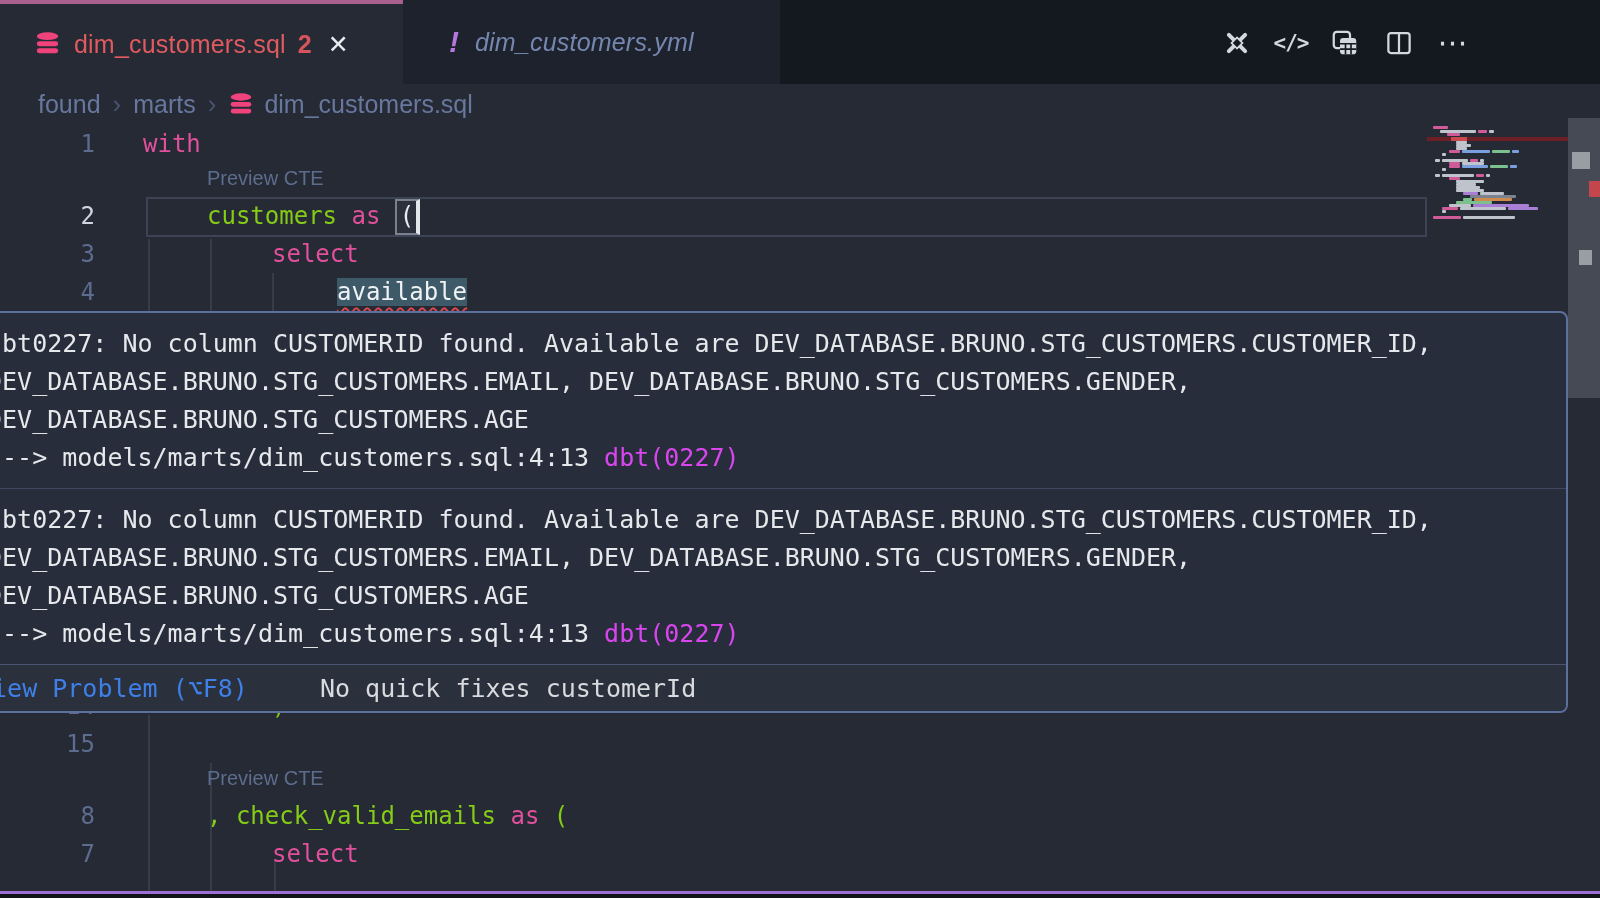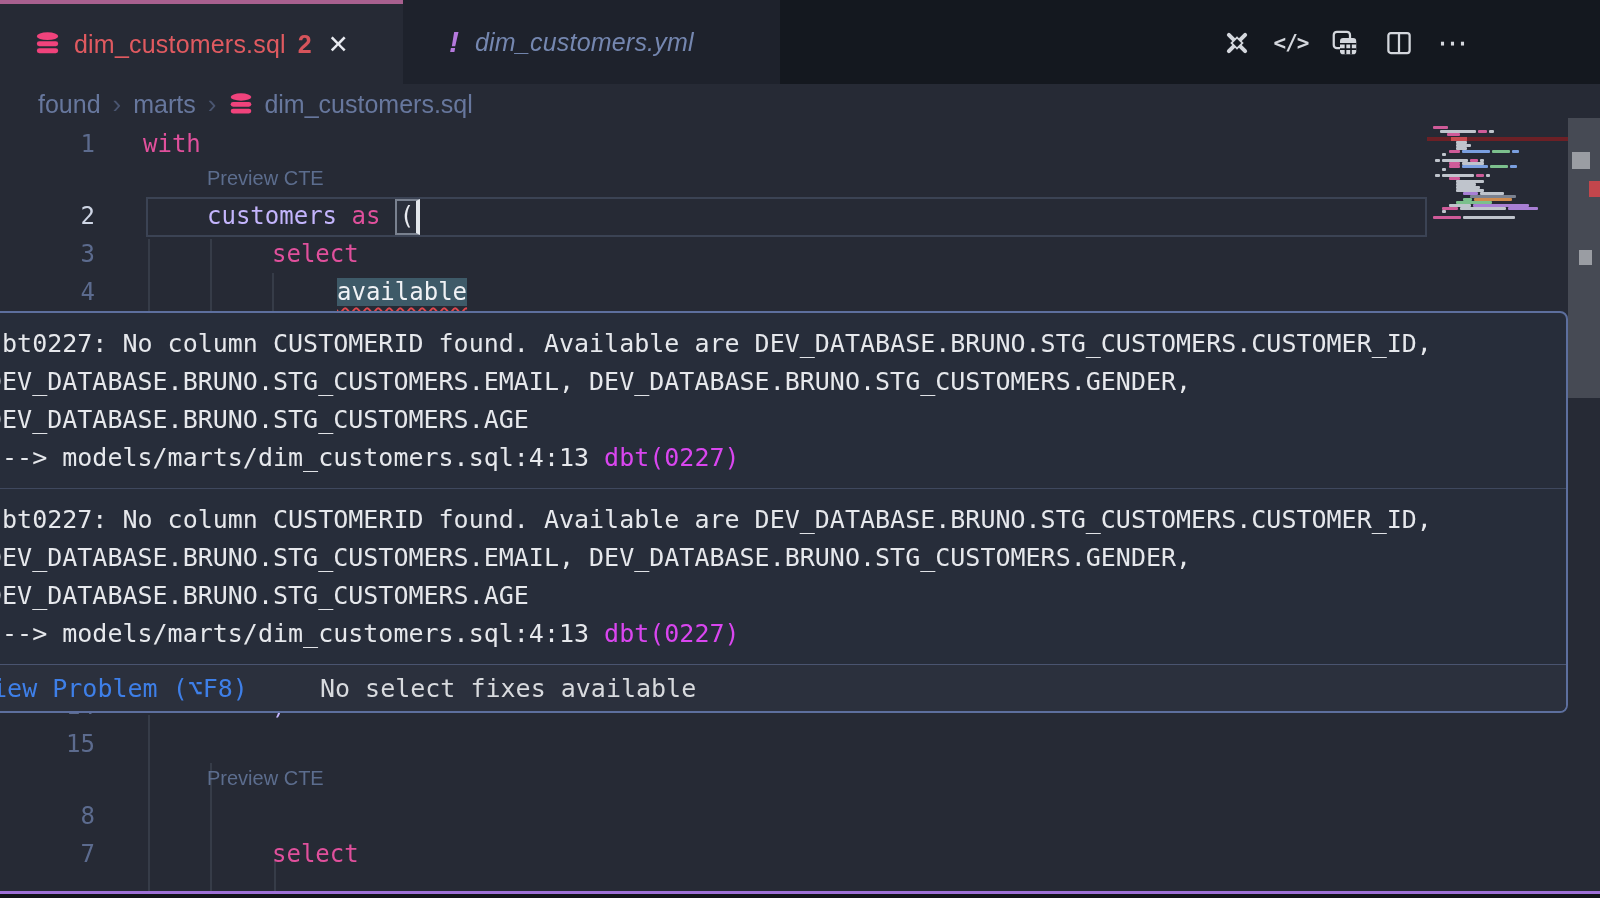--- a/index.html
+++ b/index.html
@@ -30,21 +30,21 @@
   .crumb { cursor:pointer; }
   .crumb-sep { color:#4a5570; margin:0 12px; font-size:26px; }
   .breadcrumb .db-icon { margin-right:10px; position:relative; top:1px; }
   
   .editor { position:absolute; inset:0; font-family:"DejaVu Sans Mono", monospace; font-size:24px; }
   .code-row { position:absolute; left:0; width:1427px; height:38px; line-height:38px; white-space:pre; }
   .gutter-num { position:absolute; left:0; top:0; width:95px; text-align:right; color:#5c6b8e; }
   .code-row.active .gutter-num { color:#ced5e4; }
   .code-text { position:absolute; top:0; color:#e9ebf0; }
   .tok-kw { color:#e0509c; }
-  .tok-id { color:#c4b5fd; }
+  .tok-id { color:#84cc16; }
   .tok-err { background:#3e5a68; color:#f0f2f5; text-decoration:underline wavy #e0474e 2px; text-underline-offset:7px; }
   .tok-bkt { background:#2b303c; border:2px solid #79818f; border-right:4px solid #e3e7ec; padding:1px 2px 3px 3px; }
   .lens { position:absolute; height:30px; line-height:30px; font-family:"Liberation Sans", sans-serif; font-size:20px; color:#5c6d8e; cursor:pointer; }
   .cur-line-box { position:absolute; left:146px; top:197px; width:1281px; height:40px; border:2px solid #3b4354; }
   .indent-guide { position:absolute; width:2px; background:#363c48; }
   
   .minimap { position:absolute; left:1427px; top:110px; width:141px; height:140px; cursor:pointer; }
   .mm-bar { position:absolute; height:3px; border-radius:1px; }
   .mm-redline { position:absolute; left:0; width:141px; height:4px; background:#6c2026; }
   .mm-redseg { position:absolute; height:4px; background:#c84a50; }
@@ -145,21 +145,21 @@
       </div>
     <div id="rows">
         <div class="code-row" style="top: 125px;"><span class="gutter-num">1</span><span class="code-text" style="left: 143px;"><span class="tok-kw">with</span></span></div>
         <div class="lens" style="top: 163px; left: 207px;">Preview CTE</div>
         <div class="code-row active" style="top: 197px;"><span class="gutter-num">2</span><span class="code-text" style="left: 207px;"><span class="tok-id">customers </span><span class="tok-kw">as</span><span class="tok-id"> </span><span class="tok-bkt">(</span></span></div>
         <div class="code-row" style="top: 235px;"><span class="gutter-num">3</span><span class="code-text" style="left: 272px;"><span class="tok-kw">select</span></span></div>
         <div class="code-row" style="top: 273px;"><span class="gutter-num">4</span><span class="code-text" style="left: 337px;"><span class="tok-err">available</span></span></div>
         <div class="code-row" style="top: 687px;"><span class="gutter-num">14</span><span class="code-text" style="left: 272px;"><span class="tok-id">)</span></span></div>
         <div class="code-row" style="top: 725px;"><span class="gutter-num">15</span><span class="code-text" style="left: 143px;"></span></div>
         <div class="lens" style="top: 763px; left: 207px;">Preview CTE</div>
-        <div class="code-row" style="top: 797px;"><span class="gutter-num">8</span></div>
+        <div class="code-row" style="top: 797px;"><span class="gutter-num">8</span><span class="code-text" style="left: 207px;"><span class="tok-id">, check_valid_emails </span><span class="tok-kw">as</span><span class="tok-id"> (</span></span></div>
         <div class="code-row" style="top: 835px;"><span class="gutter-num">7</span><span class="code-text" style="left: 272px;"><span class="tok-kw">select</span></span></div>
       </div>
 
     <div class="minimap" id="minimap">
         <div class="mm-redline" style="top: 27px;">
           <div class="mm-redseg" style="left: 24px; width: 16px;"></div>
         </div>
         <div class="mm-bar" style="top: 16px; left: 6px; width: 15px; background: rgb(207, 91, 153);"></div>
         <div class="mm-bar" style="top: 20px; left: 13px; width: 36px; background: rgb(191, 196, 204);"></div>
         <div class="mm-bar" style="top: 20px; left: 51px; width: 9px; background: rgb(207, 91, 153);"></div>
@@ -227,20 +227,20 @@
           <div class="hover-divider"></div>
           <div class="hover-block">
             <div class="msg-line">dbt0227: No column CUSTOMERID found. Available are DEV_DATABASE.BRUNO.STG_CUSTOMERS.CUSTOMER_ID,</div>
             <div class="msg-line">DEV_DATABASE.BRUNO.STG_CUSTOMERS.EMAIL, DEV_DATABASE.BRUNO.STG_CUSTOMERS.GENDER,</div>
             <div class="msg-line">DEV_DATABASE.BRUNO.STG_CUSTOMERS.AGE</div>
             <div class="msg-line"><span> --&gt; models/marts/dim_customers.sql:4:13 </span><span class="err-code">dbt(0227)</span></div>
           </div>
         </div>
       <div class="hover-footer">
         <span class="view-problem">View Problem (⌥F8)</span>
-        <span class="no-fixes">No select fixes available</span>
+        <span class="no-fixes">No quick fixes customerId</span>
       </div>
     </div>
   </div>
 
   <div class="bottom-line"></div>
   <div class="bottom-strip"></div>
 </div>
 
 </body></html>

